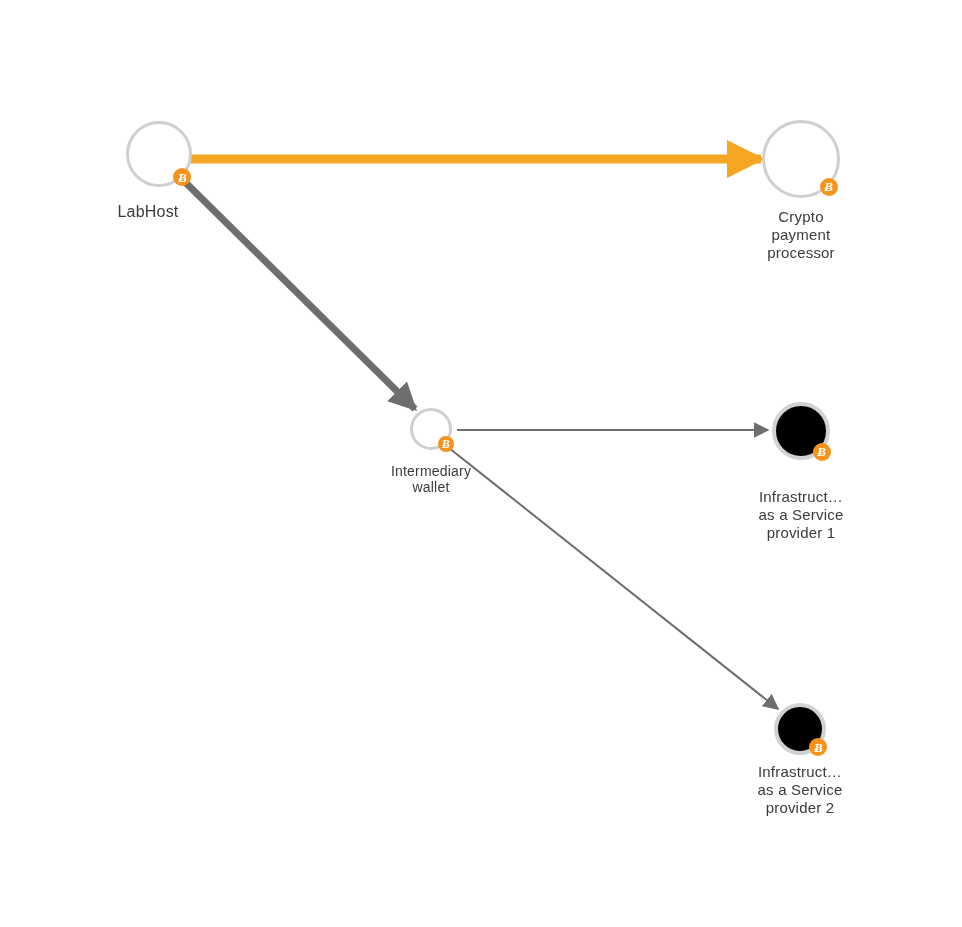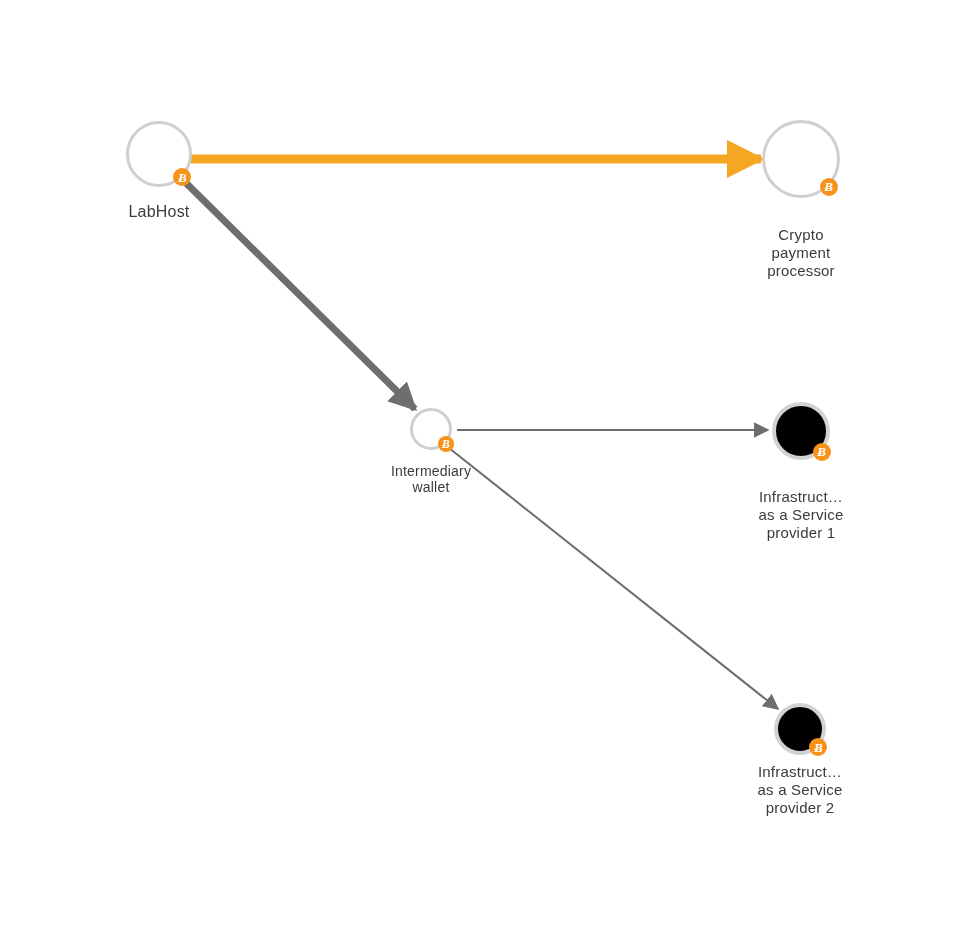--- a/index.html
+++ b/index.html
@@ -87,24 +87,24 @@
         <line x1="191" y1="159" x2="761" y2="159" stroke="#f5a623" stroke-width="9" stroke-linecap="butt" marker-end="url(#arrow-orange)"></line>
         <line x1="185" y1="182" x2="415" y2="409" stroke="#6e6e6e" stroke-width="7" stroke-linecap="butt" marker-end="url(#arrow-gray-thick)"></line>
         <line x1="457" y1="430" x2="768" y2="430" stroke="#6e6e6e" stroke-width="2" stroke-linecap="butt" marker-end="url(#arrow-gray-thin)"></line>
         <line x1="449" y1="448" x2="778" y2="709" stroke="#6e6e6e" stroke-width="2" stroke-linecap="butt" marker-end="url(#arrow-gray-thin)"></line>
       </g>
   </svg>
 
   <div id="nodes-group">
       <div class="node node-hollow" style="left: 126px; top: 121px; width: 66px; height: 66px;"></div>
       <div class="badge" style="left: 173.335px; top: 168.335px; width: 18px; height: 18px; font-size: 13px;">Ƀ</div>
-      <div class="node-label" style="left: 59px; top: 202px; width: 200px; font-size: 16px; line-height: 19px;">LabHost</div>
+      <div class="node-label" style="left: 48px; top: 202px; width: 200px; font-size: 16px; line-height: 19px;">LabHost</div>
       <div class="node node-hollow" style="left: 762px; top: 120px; width: 78px; height: 78px;"></div>
       <div class="badge" style="left: 819.577px; top: 177.577px; width: 18px; height: 18px; font-size: 13px;">Ƀ</div>
-      <div class="node-label" style="left: 691px; top: 226px; width: 220px; font-size: 15px; line-height: 18px;">Crypto
+      <div class="node-label" style="left: 691px; top: 208px; width: 220px; font-size: 15px; line-height: 18px;">Crypto
 payment
 processor</div>
       <div class="node node-hollow" style="left: 410px; top: 408px; width: 42px; height: 42px;"></div>
       <div class="badge" style="left: 437.849px; top: 435.849px; width: 16px; height: 16px; font-size: 12px;">Ƀ</div>
       <div class="node-label" style="left: 321px; top: 463px; width: 220px; font-size: 14px; line-height: 16px;">Intermediary
 wallet</div>
       <div class="node node-filled" style="left: 772px; top: 402px; width: 58px; height: 58px;"></div>
       <div class="badge" style="left: 812.506px; top: 442.506px; width: 18px; height: 18px; font-size: 13px;">Ƀ</div>
       <div class="node-label" style="left: 691px; top: 488px; width: 220px; font-size: 15px; line-height: 18px;">Infrastruct…
 as a Service

